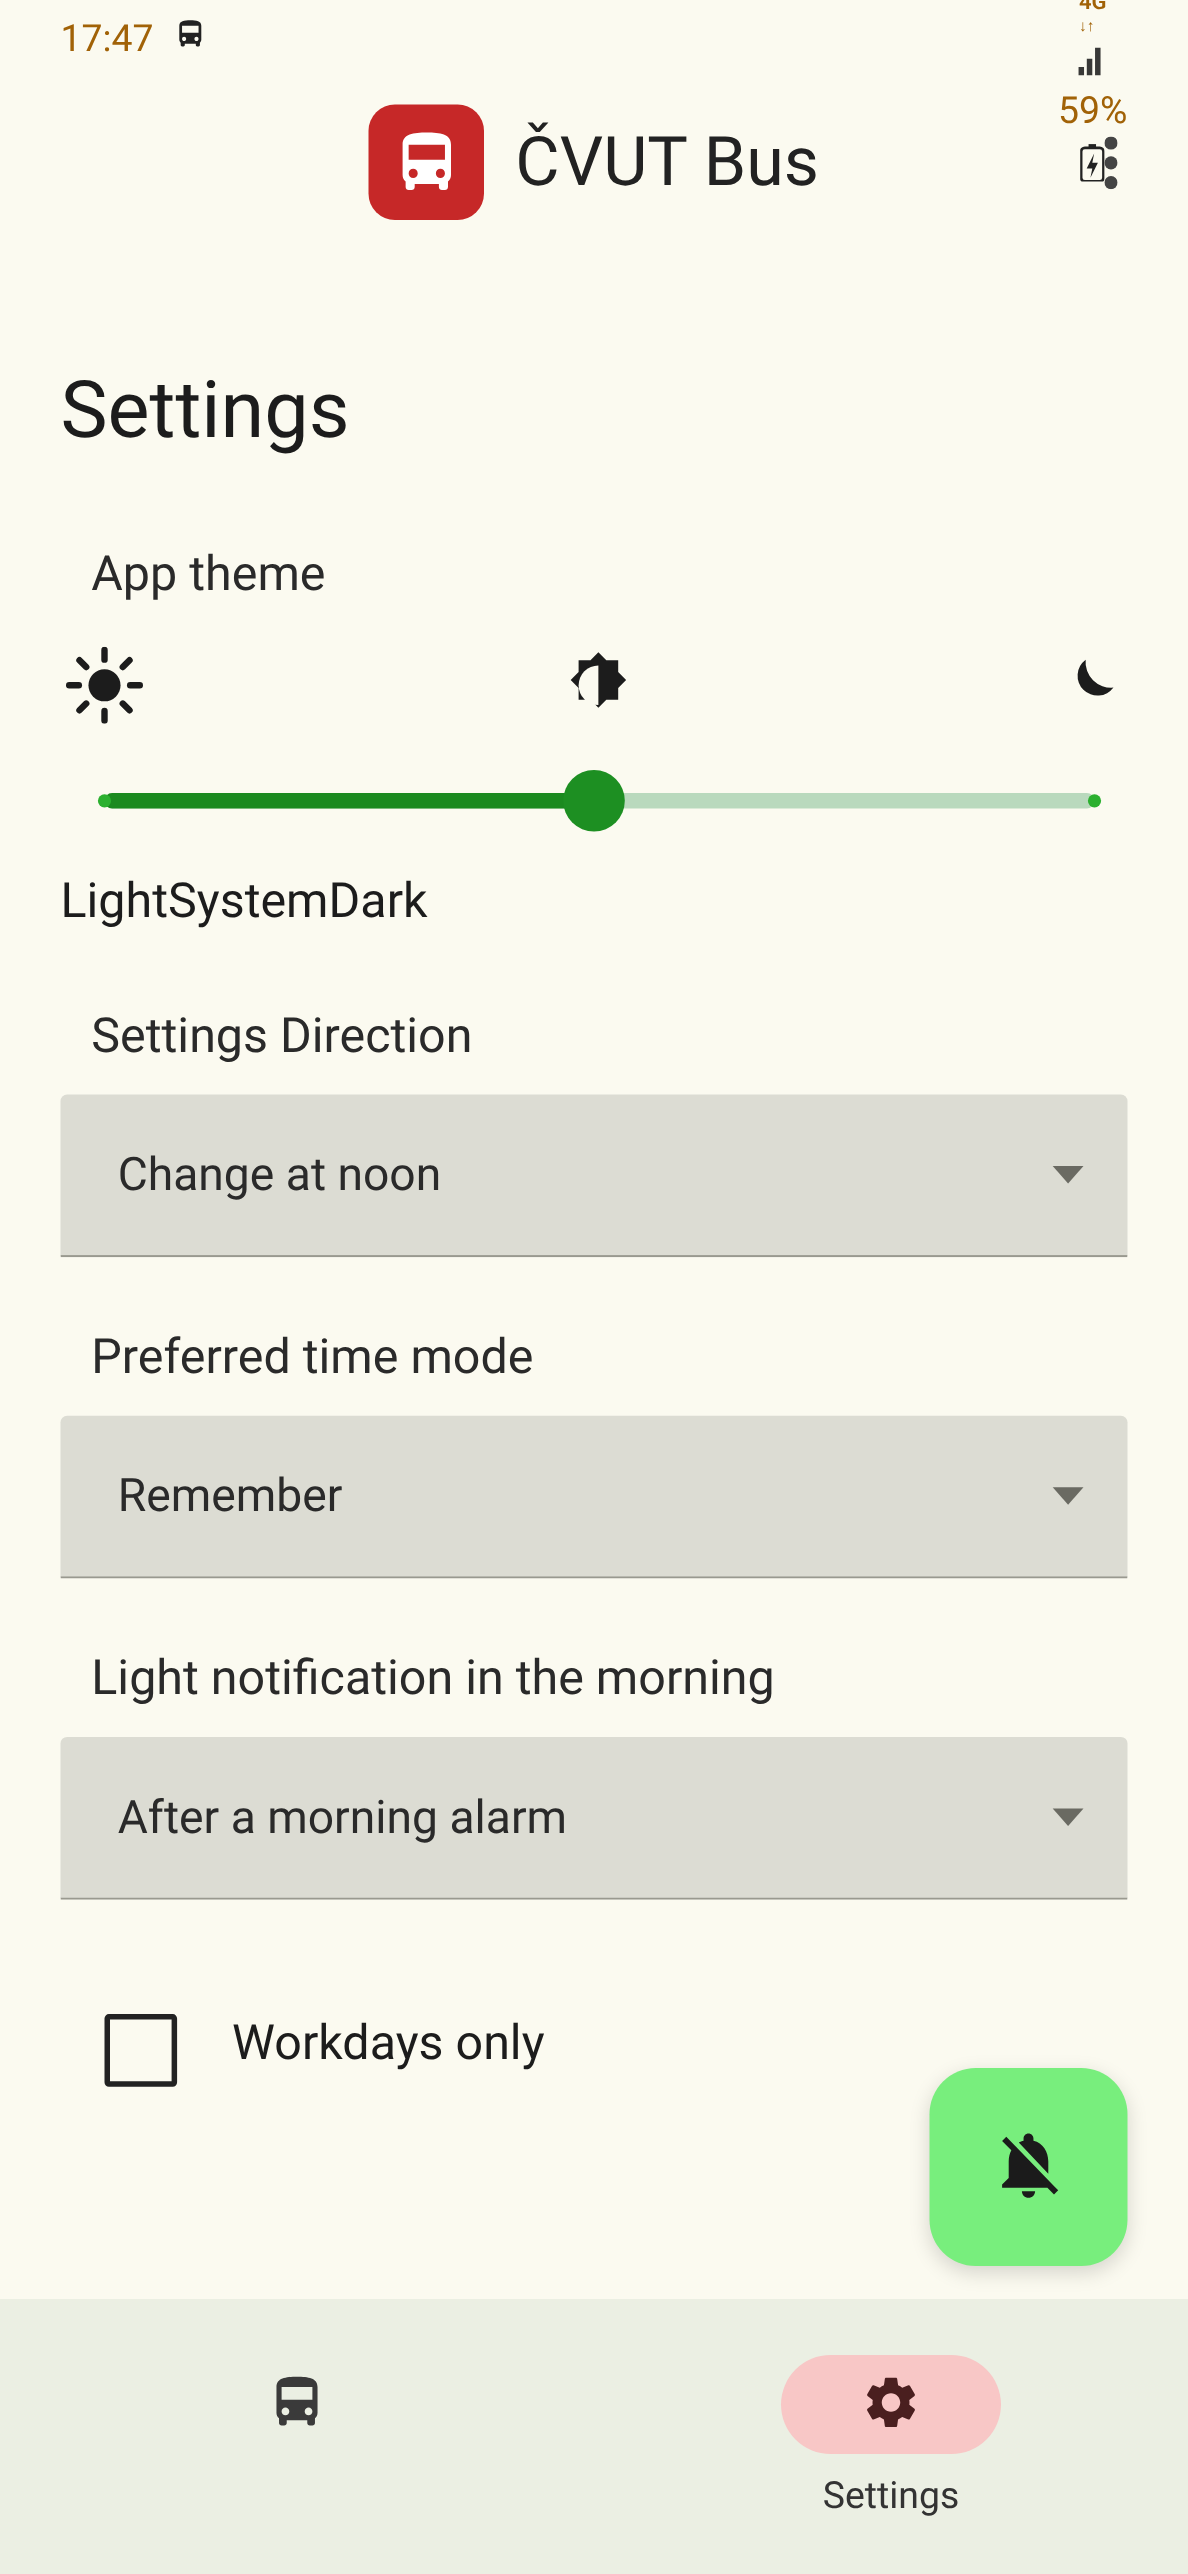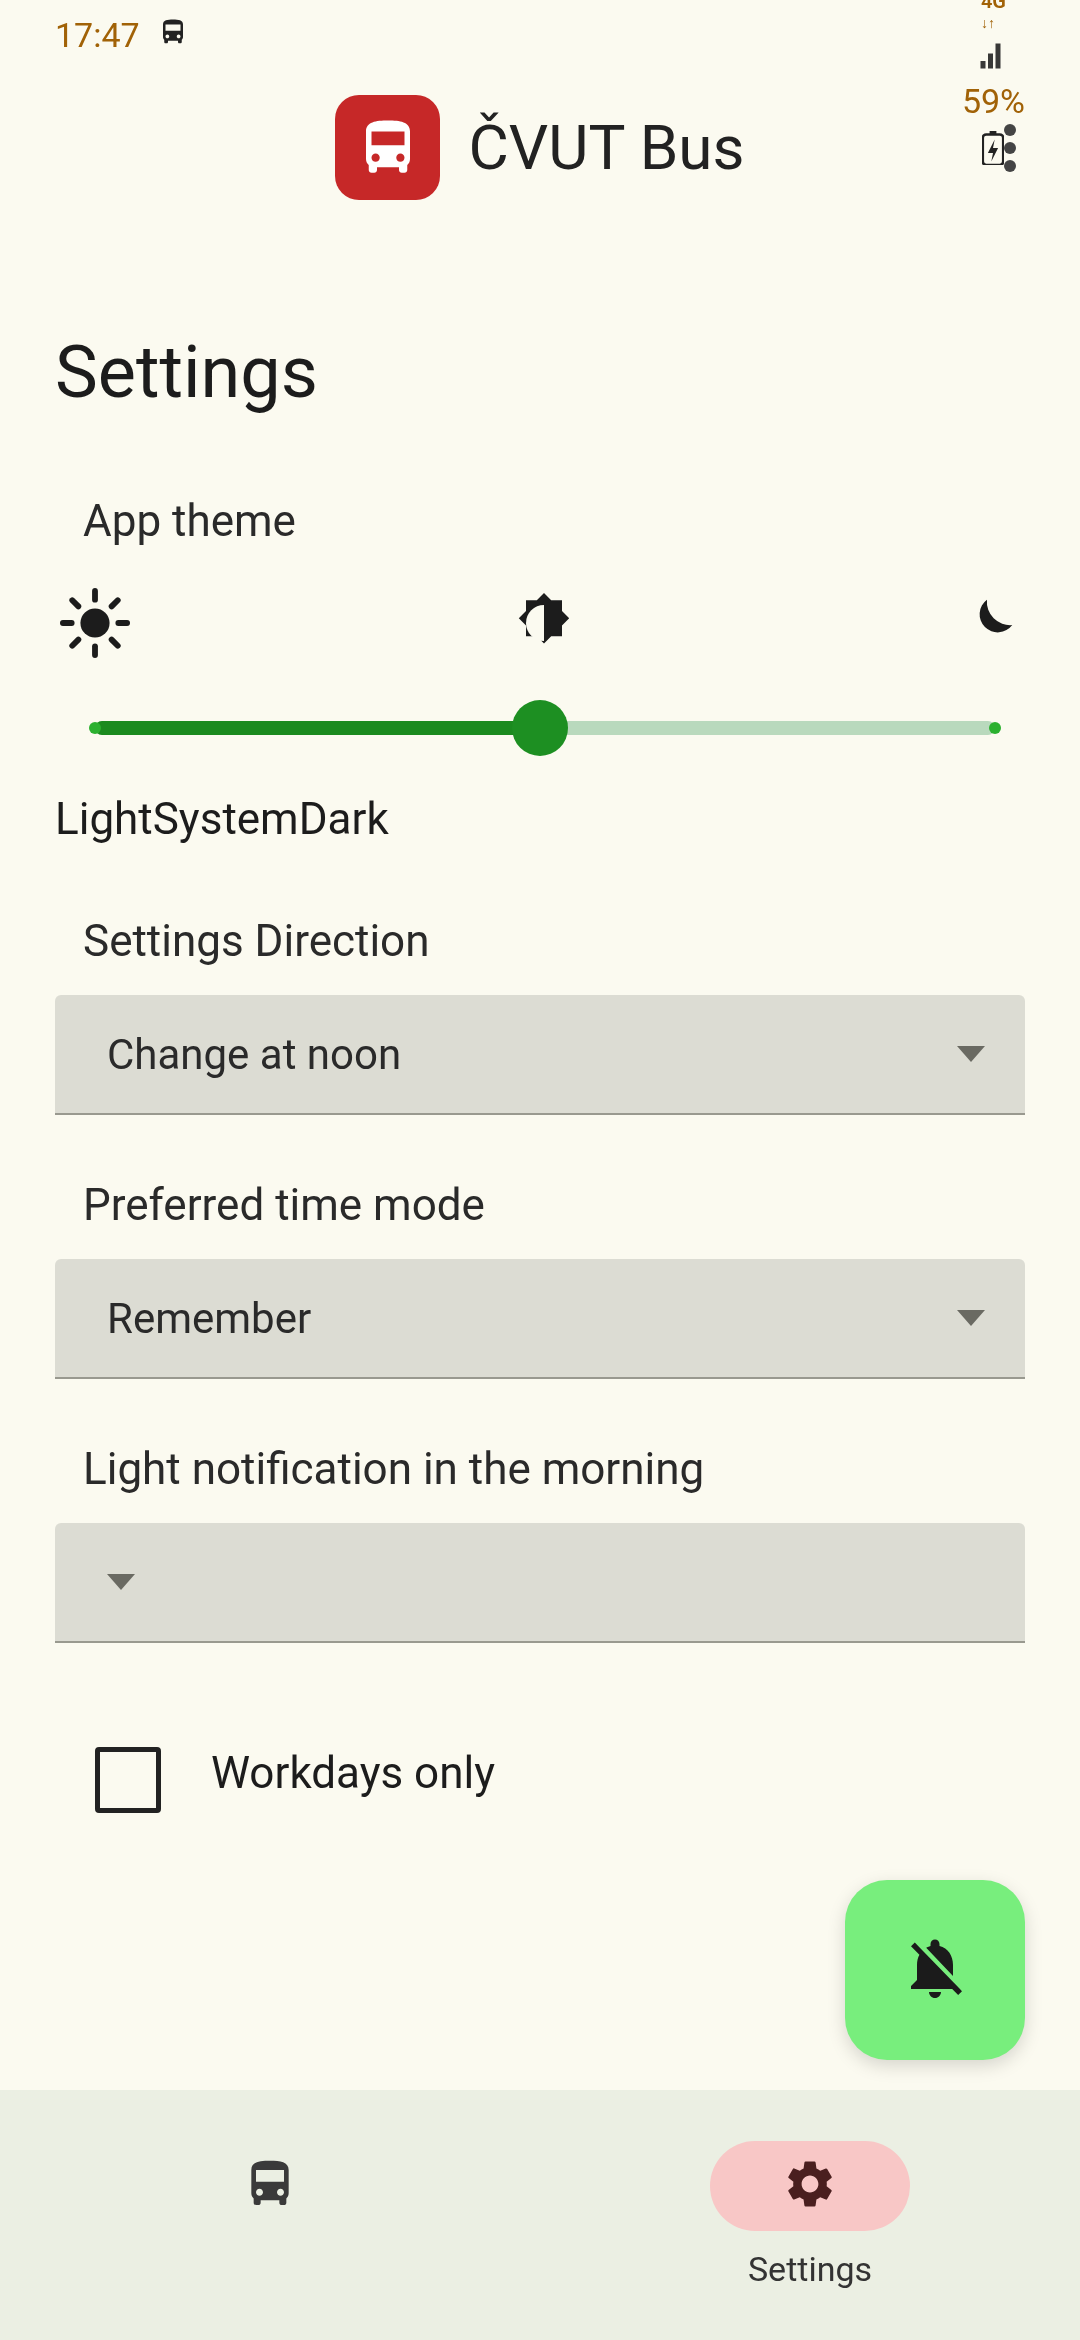--- a/index.html
+++ b/index.html
@@ -135,21 +135,21 @@
   .theme-labels {
     display: flex;
     font-size: 44px;
     margin-bottom: 70px;
   }
 
   
   .dropdown {
     background: #dcdcd3;
     border-bottom: 2px solid #99998f;
-    height: 120px;
+    height: 148px;
     display: flex;
     align-items: center;
     justify-content: space-between;
     padding: 0 40px 0 52px;
     margin-bottom: 64px;
     border-radius: 6px 6px 0 0;
   }
   .dropdown-value {
     font-size: 42px;
     color: #2a2a2a;
@@ -337,20 +337,21 @@
   </div>
 
   <div class="section-label">Preferred time mode</div>
   <div class="dropdown">
     <span class="dropdown-value">Remember</span>
     <span class="dropdown-caret"></span>
   </div>
 
   <div class="section-label">Light notification in the morning</div>
   <div class="dropdown">
+    <span class="dropdown-value">After a morning alarm</span>
     <span class="dropdown-caret"></span>
   </div>
 
   <div class="check-row">
     <div class="checkbox"></div>
     <span class="check-label">Workdays only</span>
   </div>
 </div>
 
 <div class="fab">

